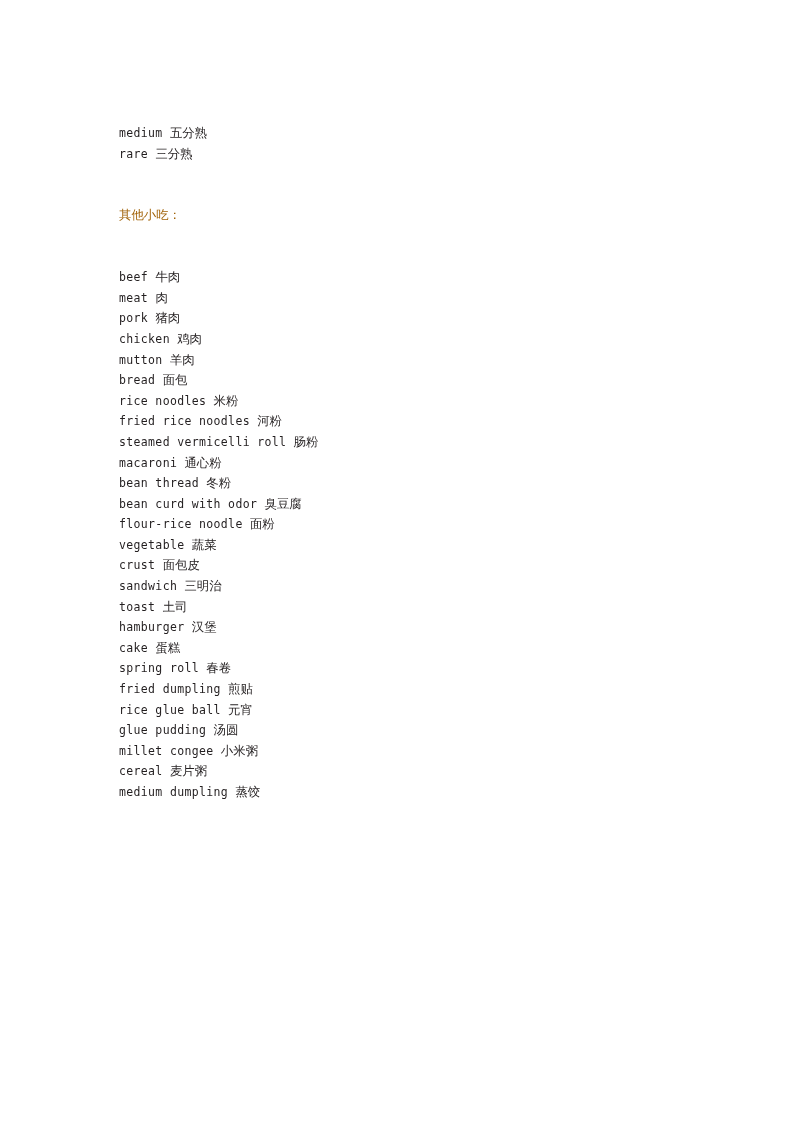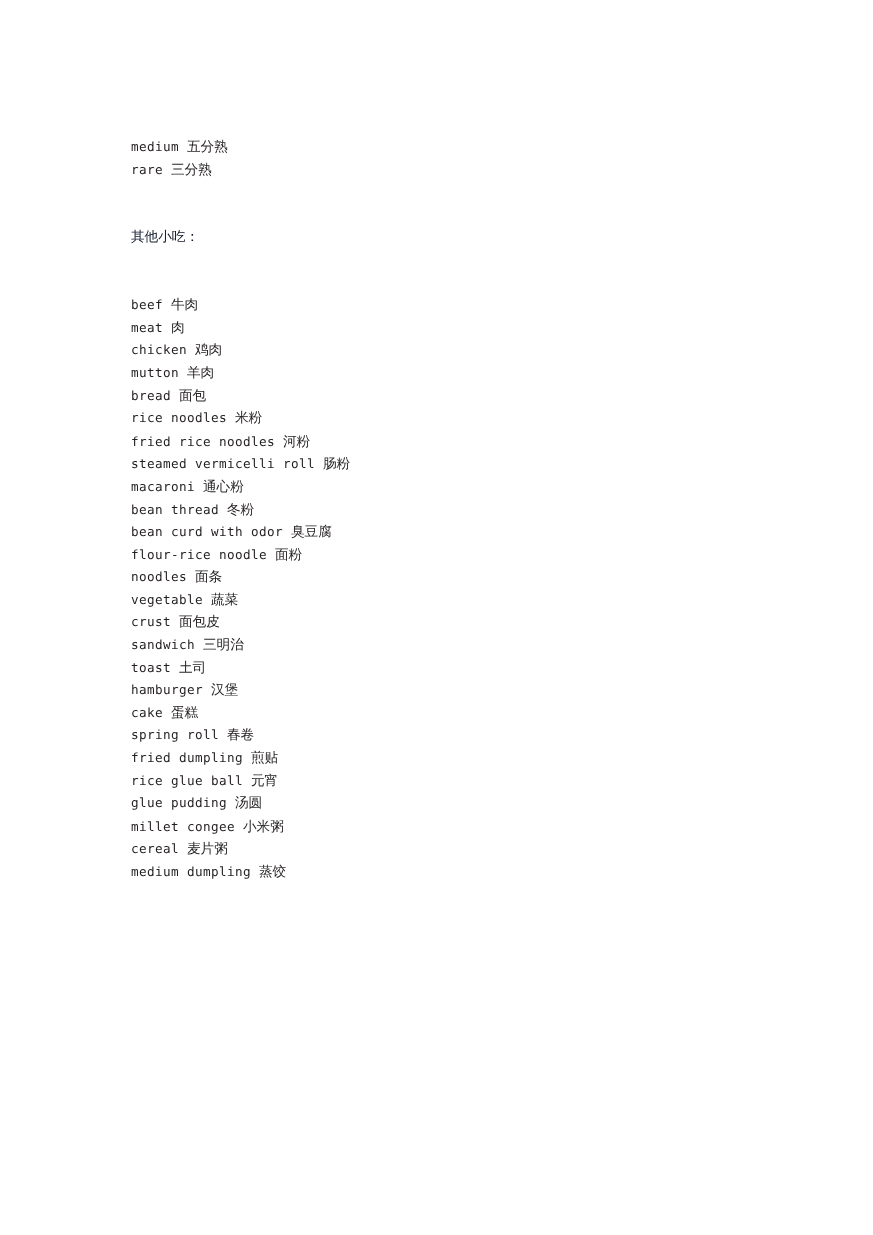--- a/index.html
+++ b/index.html
@@ -57,51 +57,51 @@
   .spacer-large {
     height: 41.2px;
   }
 
   .heading {
     font-family: "DejaVu Sans", "Liberation Sans", sans-serif;
     font-size: 12.4px;
     line-height: 20.6px;
     height: 20.6px;
     white-space: pre;
-    color: #0f172a;
+    color: #a16207;
   }
 </style>
 </head>
 <body>
 
 <div class="page">
   <div class="text-body">
 
     <div class="line"><span>medium </span><span class="cn">五分熟</span></div>
     <div class="line"><span>rare </span><span class="cn">三分熟</span></div>
 
     <div class="spacer-large"></div>
 
     <div class="heading">其他小吃：</div>
 
     <div class="spacer-large"></div>
 
     <div class="line"><span>beef </span><span class="cn">牛肉</span></div>
     <div class="line"><span>meat </span><span class="cn">肉</span></div>
+    <div class="line"><span>pork </span><span class="cn">猪肉</span></div>
     <div class="line"><span>chicken </span><span class="cn">鸡肉</span></div>
     <div class="line"><span>mutton </span><span class="cn">羊肉</span></div>
     <div class="line"><span>bread </span><span class="cn">面包</span></div>
     <div class="line"><span>rice noodles </span><span class="cn">米粉</span></div>
     <div class="line"><span>fried rice noodles </span><span class="cn">河粉</span></div>
     <div class="line"><span>steamed vermicelli roll </span><span class="cn">肠粉</span></div>
     <div class="line"><span>macaroni </span><span class="cn">通心粉</span></div>
     <div class="line"><span>bean thread </span><span class="cn">冬粉</span></div>
     <div class="line"><span>bean curd with odor </span><span class="cn">臭豆腐</span></div>
     <div class="line"><span>flour-rice noodle </span><span class="cn">面粉</span></div>
-    <div class="line"><span>noodles </span><span class="cn">面条</span></div>
     <div class="line"><span>vegetable </span><span class="cn">蔬菜</span></div>
     <div class="line"><span>crust </span><span class="cn">面包皮</span></div>
     <div class="line"><span>sandwich </span><span class="cn">三明治</span></div>
     <div class="line"><span>toast </span><span class="cn">土司</span></div>
     <div class="line"><span>hamburger </span><span class="cn">汉堡</span></div>
     <div class="line"><span>cake </span><span class="cn">蛋糕</span></div>
     <div class="line"><span>spring roll </span><span class="cn">春卷</span></div>
     <div class="line"><span>fried dumpling </span><span class="cn">煎贴</span></div>
     <div class="line"><span>rice glue ball </span><span class="cn">元宵</span></div>
     <div class="line"><span>glue pudding </span><span class="cn">汤圆</span></div>

